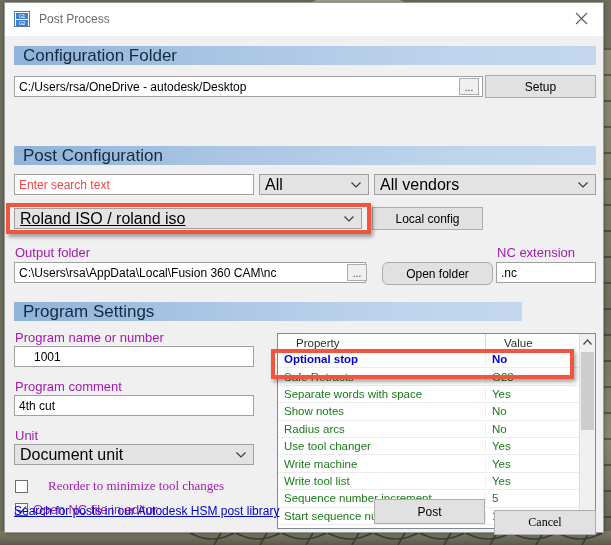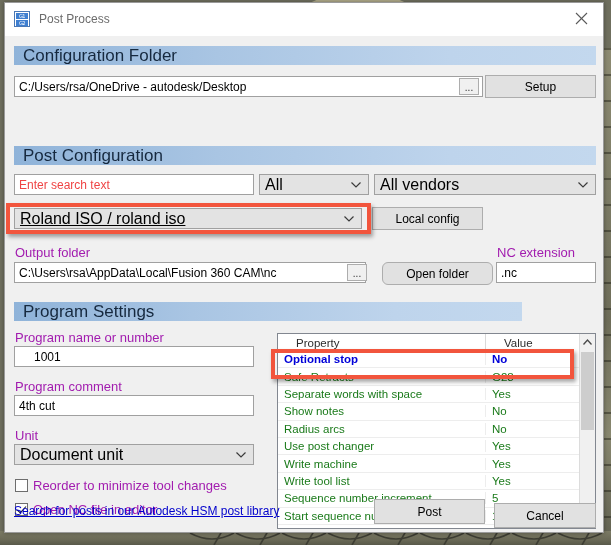--- a/index.html
+++ b/index.html
@@ -485,21 +485,21 @@
     <div class="lbl" style="position:absolute;left:10px;top:392px;">Unit</div>
     <div class="combo" style="position:absolute;left:9px;top:408px;width:240px;">
       <span>Document unit</span>
       <svg class="chev" width="10" height="6" viewBox="0 0 10 6">
         <polyline points="0.5,0.5 5,5 9.5,0.5" fill="none" stroke="#3b3b3b" stroke-width="1.2"></polyline>
       </svg>
     </div>
 
     <div class="cbrow" style="position:absolute;left:10px;top:442px;">
       <span class="cbox" id="cb-reorder"></span>
-      <span class="lbl" style="margin-left:5px;">Reorder to minimize tool changes</span>
+      <span class="lbl" style="margin-left:20px;font-family:Liberation Serif, serif;">Reorder to minimize tool changes</span>
     </div>
 
     <div class="cbrow" style="position:absolute;left:10px;top:466px;">
       <span class="cbox checked" id="cb-opennc"></span>
       <span class="lbl" style="margin-left:5px;">Open NC file in editor</span>
     </div>
 
     <div id="propgrid">
       <div id="prop-head">
         <div class="ph c1">Property</div>
@@ -520,21 +520,21 @@
           </div>
           <div class="prow">
             <div class="pc1">Show notes</div>
             <div class="pc2">No</div>
           </div>
           <div class="prow">
             <div class="pc1">Radius arcs</div>
             <div class="pc2">No</div>
           </div>
           <div class="prow">
-            <div class="pc1">Use post changer</div>
+            <div class="pc1">Use tool changer</div>
             <div class="pc2">Yes</div>
           </div>
           <div class="prow">
             <div class="pc1">Write machine</div>
             <div class="pc2">Yes</div>
           </div>
           <div class="prow">
             <div class="pc1">Write tool list</div>
             <div class="pc2">Yes</div>
           </div>
@@ -563,19 +563,19 @@
       </div>
     </div>
 
     <div class="redbox shadow" style="left:266px;top:313px;width:303px;height:30px;"></div>
 
     <div id="footer">
       <div id="hsm-link">Search for posts in our Autodesk HSM post library</div>
       <div class="btn" style="position:absolute;left:369px;top:9px;width:111px;height:25px;">
         <span>Post</span>
       </div>
-      <div class="btn" style="position:absolute;left:489px;top:13px;width:102px;height:25px;">
+      <div class="btn" style="position:absolute;left:489px;top:20px;width:102px;height:25px;font-family:Liberation Serif, serif;">
         <span>Cancel</span>
       </div>
     </div>
 
   </div>
 </div>
 
 </body></html>

